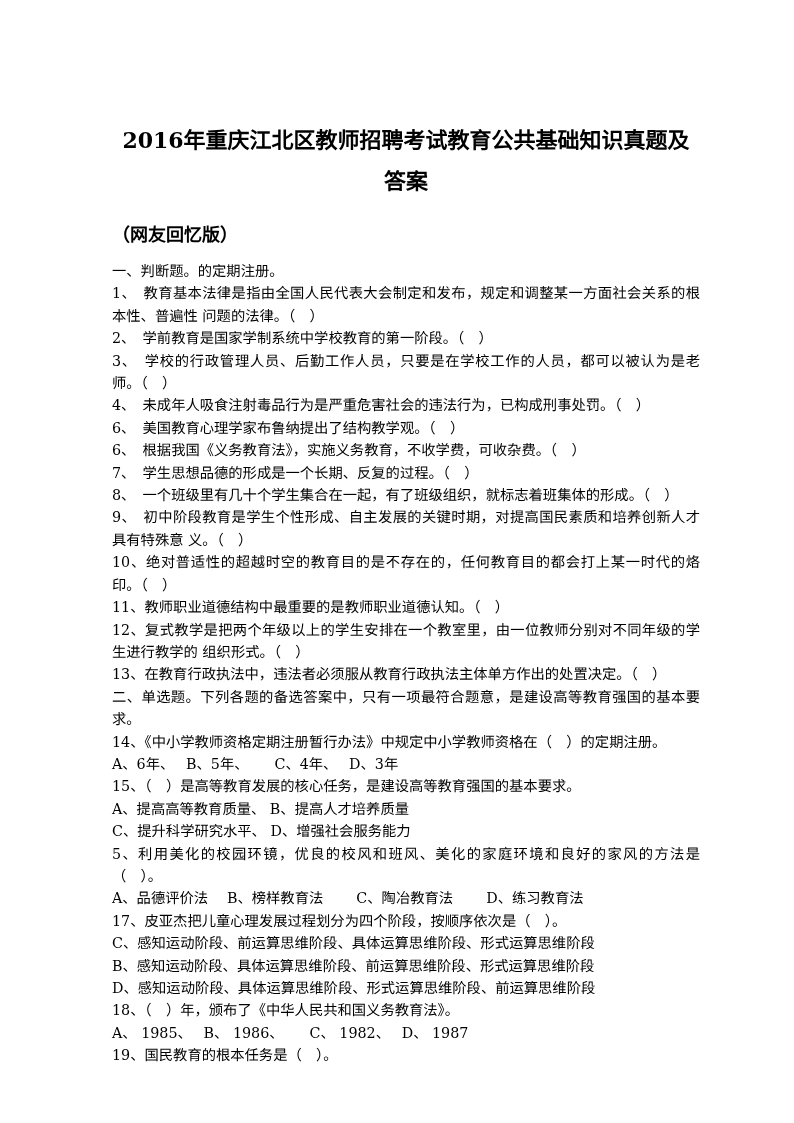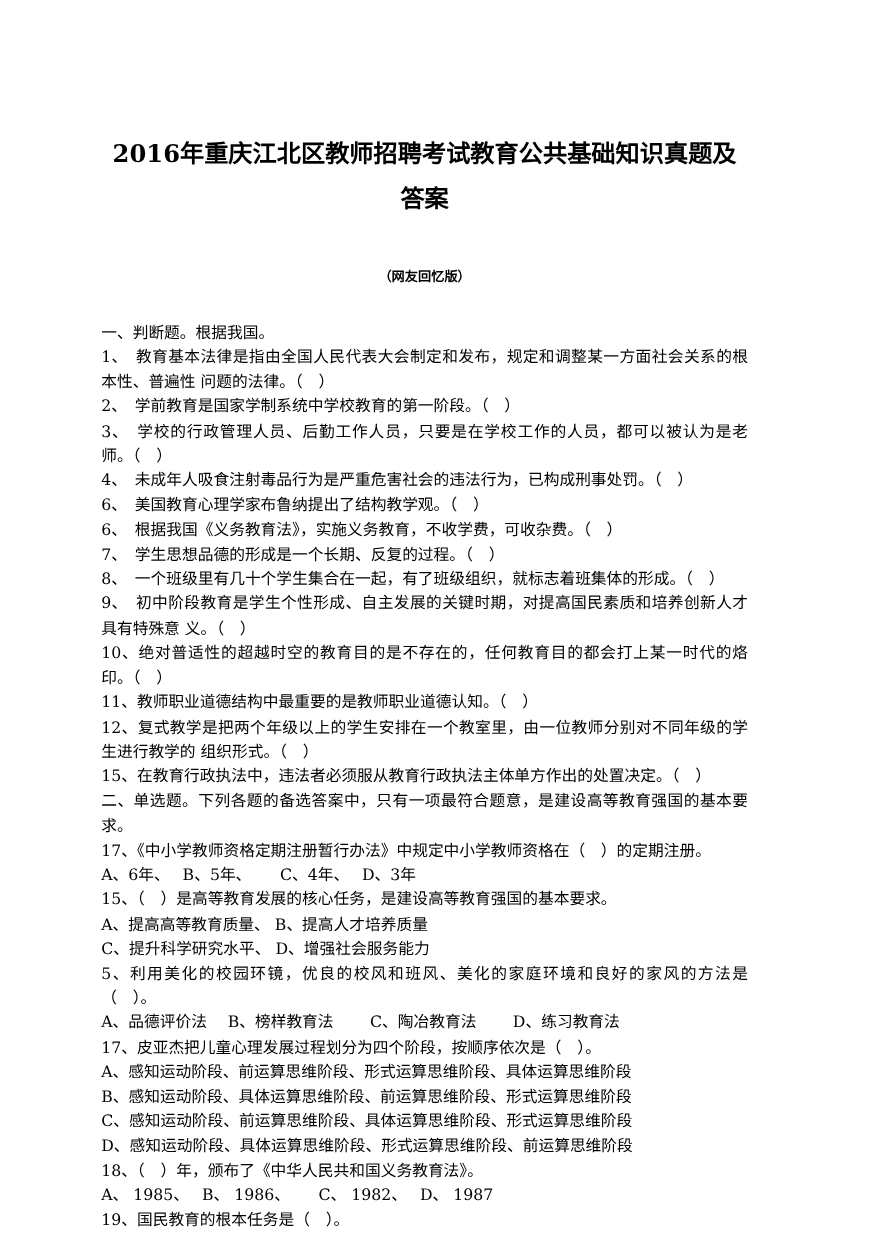--- a/index.html
+++ b/index.html
@@ -21,46 +21,46 @@
     position: relative;
     width: 794px;
     height: 1123px;
     background: #ffffff;
     box-sizing: border-box;
     padding: 0;
   }
 
   .content {
     position: absolute;
-    left: 92px;
+    left: 112px;
     top: 0;
     width: 588px;
   }
 
   
   .doc-title {
     margin: 0;
     padding-top: 120px;
     font-family: "DejaVu Serif", "Liberation Serif", serif;
     font-size: 22px;
     font-weight: bold;
     line-height: 41px;
     text-align: center;
     letter-spacing: 0px;
     color: #000;
   }
 
   .doc-subtitle {
-    margin: 16px;
+    margin: 0;
     padding-top: 22px;
     font-family: "DejaVu Serif", "Liberation Serif", serif;
-    font-size: 12px;
+    font-size: 18px;
     font-weight: bold;
     line-height: 22px;
-    text-align: center;
+    text-align: left;
     color: #000;
   }
 
   
   .body-block {
     margin: 0;
     padding-top: 14px;
   }
 
   .line {
@@ -88,52 +88,51 @@
 
 <div class="page">
   <div class="content">
 
     <h1 class="doc-title">2016年重庆江北区教师招聘考试教育公共基础知识真题及答案</h1>
 
     <div class="doc-subtitle">（网友回忆版）</div>
 
     <div class="body-block">
 
-      <p class="line sec">一、判断题。根据我国。</p>
+      <p class="line sec">一、判断题。的定期注册。</p>
 
       <p class="line">1、　教育基本法律是指由全国人民代表大会制定和发布，规定和调整某一方面社会关系的根本性、普遍性 问题的法律。（　）</p>
       <p class="line">2、　学前教育是国家学制系统中学校教育的第一阶段。（　）</p>
       <p class="line">3、　学校的行政管理人员、后勤工作人员，只要是在学校工作的人员，都可以被认为是老师。（　）</p>
       <p class="line">4、　未成年人吸食注射毒品行为是严重危害社会的违法行为，已构成刑事处罚。（　）</p>
       <p class="line">6、　美国教育心理学家布鲁纳提出了结构教学观。（　）</p>
       <p class="line">6、　根据我国《义务教育法》，实施义务教育，不收学费，可收杂费。（　）</p>
       <p class="line">7、　学生思想品德的形成是一个长期、反复的过程。（　）</p>
       <p class="line">8、　一个班级里有几十个学生集合在一起，有了班级组织，就标志着班集体的形成。（　）</p>
       <p class="line">9、　初中阶段教育是学生个性形成、自主发展的关键时期，对提高国民素质和培养创新人才具有特殊意 义。（　）</p>
       <p class="line">10、绝对普适性的超越时空的教育目的是不存在的，任何教育目的都会打上某一时代的烙印。（　）</p>
       <p class="line">11、教师职业道德结构中最重要的是教师职业道德认知。（　）</p>
       <p class="line">12、复式教学是把两个年级以上的学生安排在一个教室里，由一位教师分别对不同年级的学生进行教学的 组织形式。（　）</p>
-      <p class="line">15、在教育行政执法中，违法者必须服从教育行政执法主体单方作出的处置决定。（　）</p>
+      <p class="line">13、在教育行政执法中，违法者必须服从教育行政执法主体单方作出的处置决定。（　）</p>
 
       <p class="line sec">二、单选题。下列各题的备选答案中，只有一项最符合题意，是建设高等教育强国的基本要求。</p>
 
-      <p class="line">17、《中小学教师资格定期注册暂行办法》中规定中小学教师资格在（　）的定期注册。</p>
+      <p class="line">14、《中小学教师资格定期注册暂行办法》中规定中小学教师资格在（　）的定期注册。</p>
       <p class="line opt">A、6年、　 B、5年、　　 C、4年、　 D、3年</p>
 
       <p class="line">15、（　）是高等教育发展的核心任务，是建设高等教育强国的基本要求。</p>
       <p class="line opt">A、提高高等教育质量、 B、提高人才培养质量</p>
       <p class="line opt">C、提升科学研究水平、 D、增强社会服务能力</p>
 
       <p class="line">5、利用美化的校园环镜，优良的校风和班风、美化的家庭环境和良好的家风的方法是（　）。</p>
       <p class="line opt">A、品德评价法　 B、榜样教育法　　 C、陶冶教育法　　 D、练习教育法</p>
 
       <p class="line">17、皮亚杰把儿童心理发展过程划分为四个阶段，按顺序依次是（　）。</p>
-      <p class="line opt">A、感知运动阶段、前运算思维阶段、形式运算思维阶段、具体运算思维阶段</p>
+      <p class="line opt">C、感知运动阶段、前运算思维阶段、具体运算思维阶段、形式运算思维阶段</p>
       <p class="line opt">B、感知运动阶段、具体运算思维阶段、前运算思维阶段、形式运算思维阶段</p>
-      <p class="line opt">C、感知运动阶段、前运算思维阶段、具体运算思维阶段、形式运算思维阶段</p>
       <p class="line opt">D、感知运动阶段、具体运算思维阶段、形式运算思维阶段、前运算思维阶段</p>
 
       <p class="line">18、（　）年，颁布了《中华人民共和国义务教育法》。</p>
       <p class="line opt">A、 1985、　 B、 1986、　　 C、 1982、　 D、 1987</p>
 
       <p class="line">19、国民教育的根本任务是（　）。</p>
 
     </div>
   </div>
 </div>

